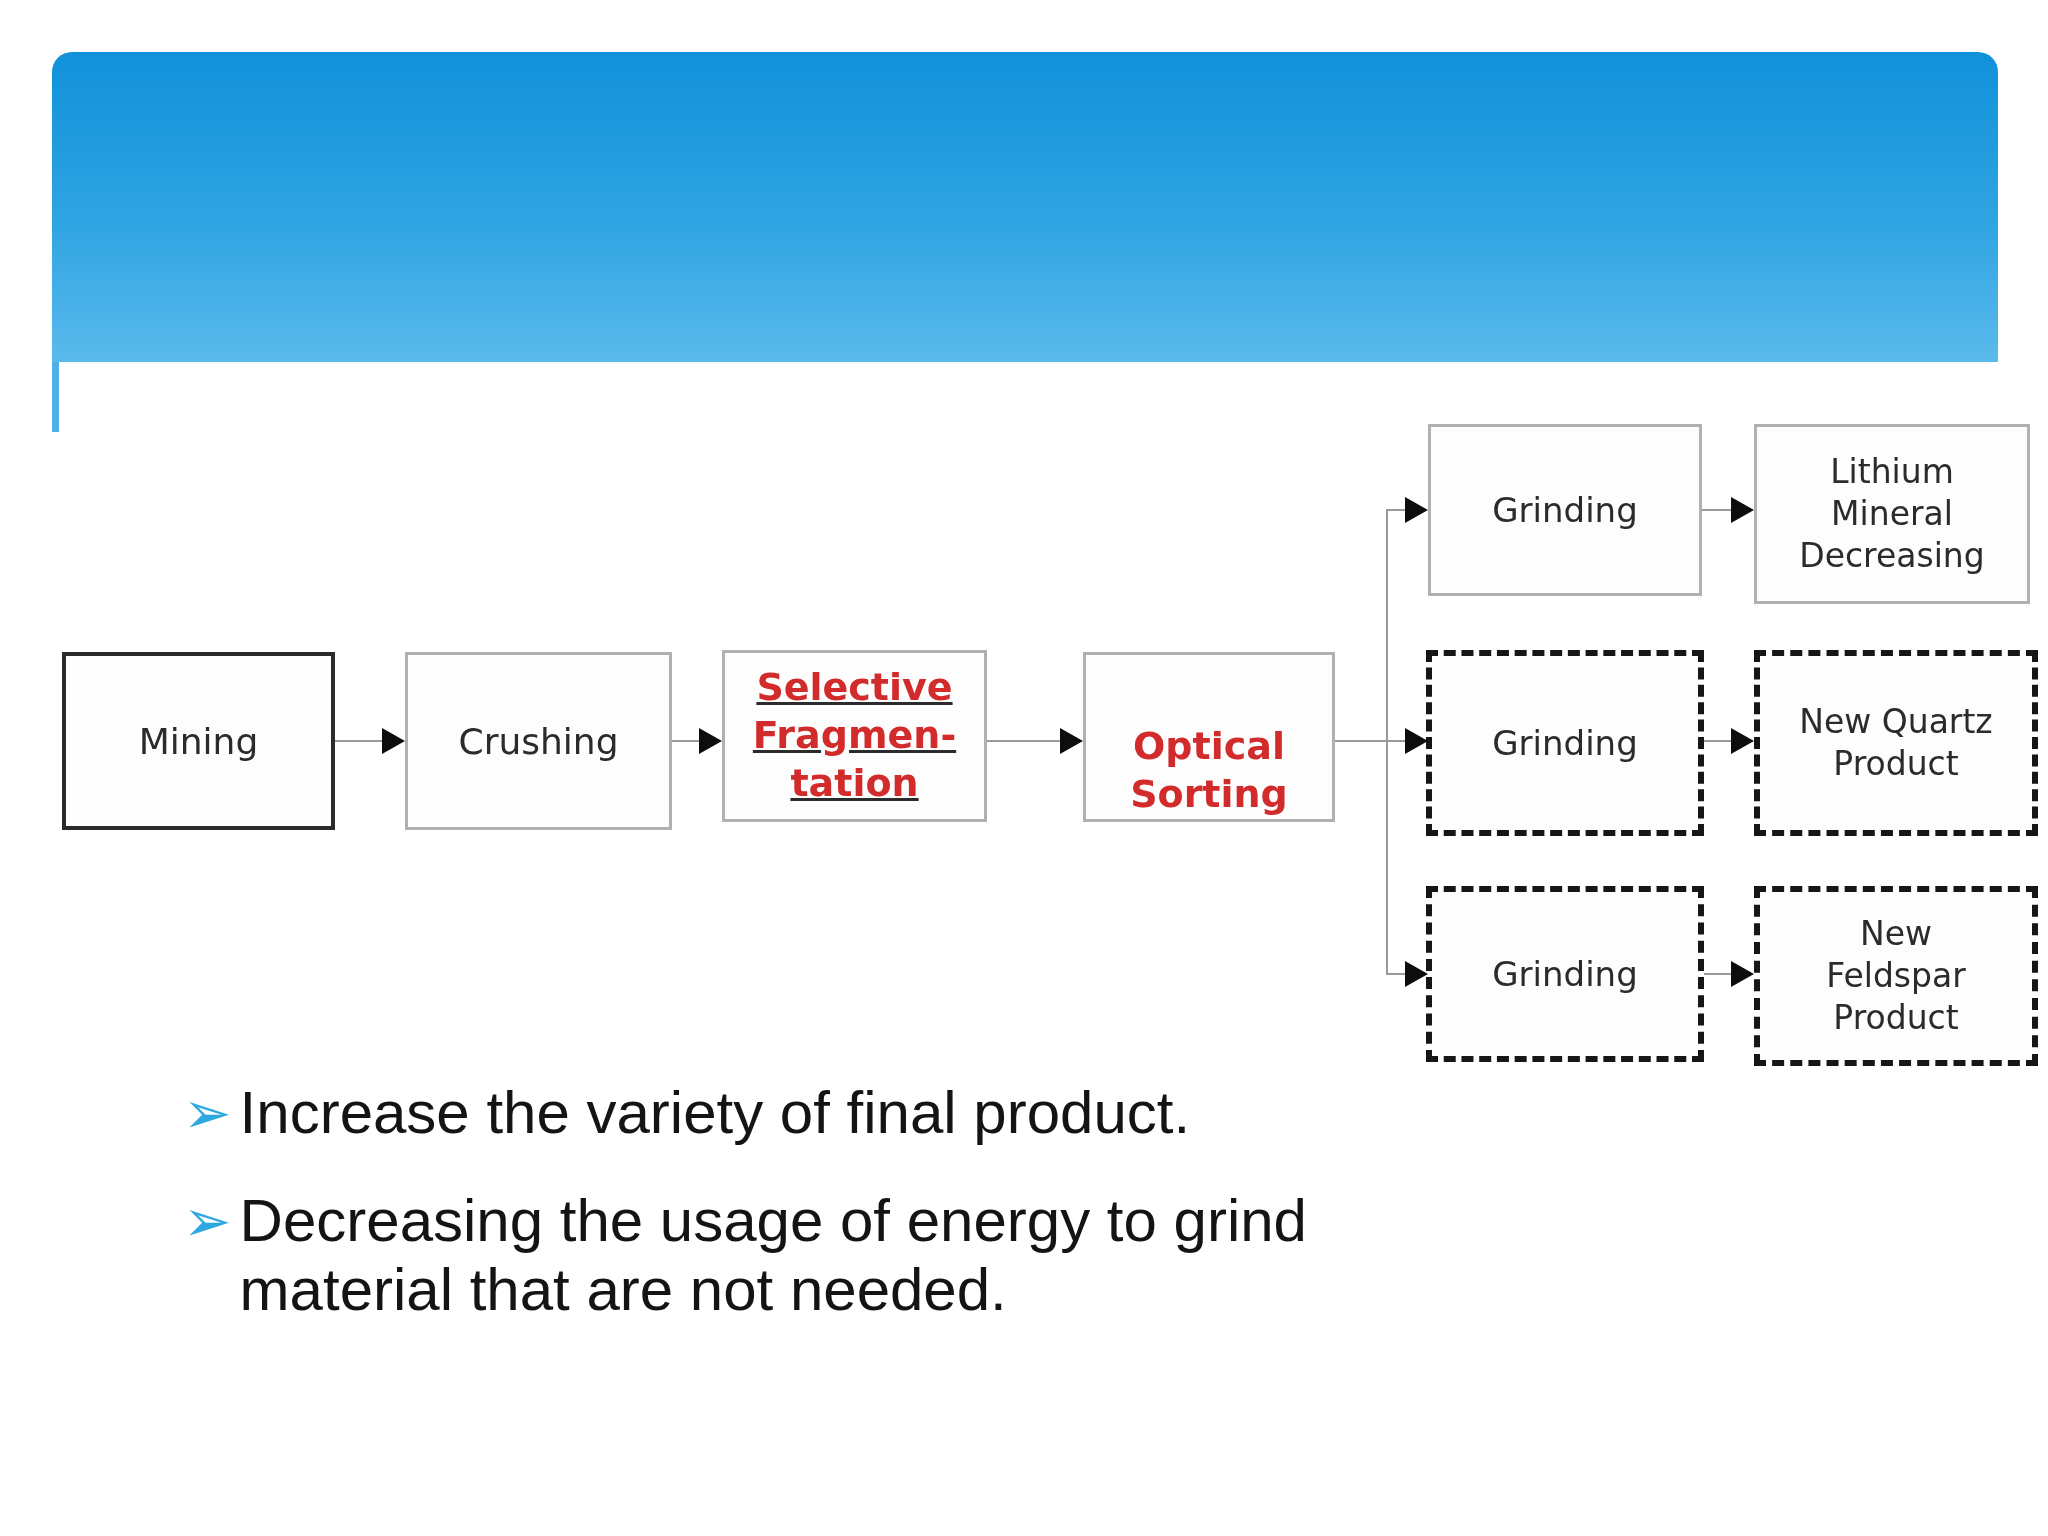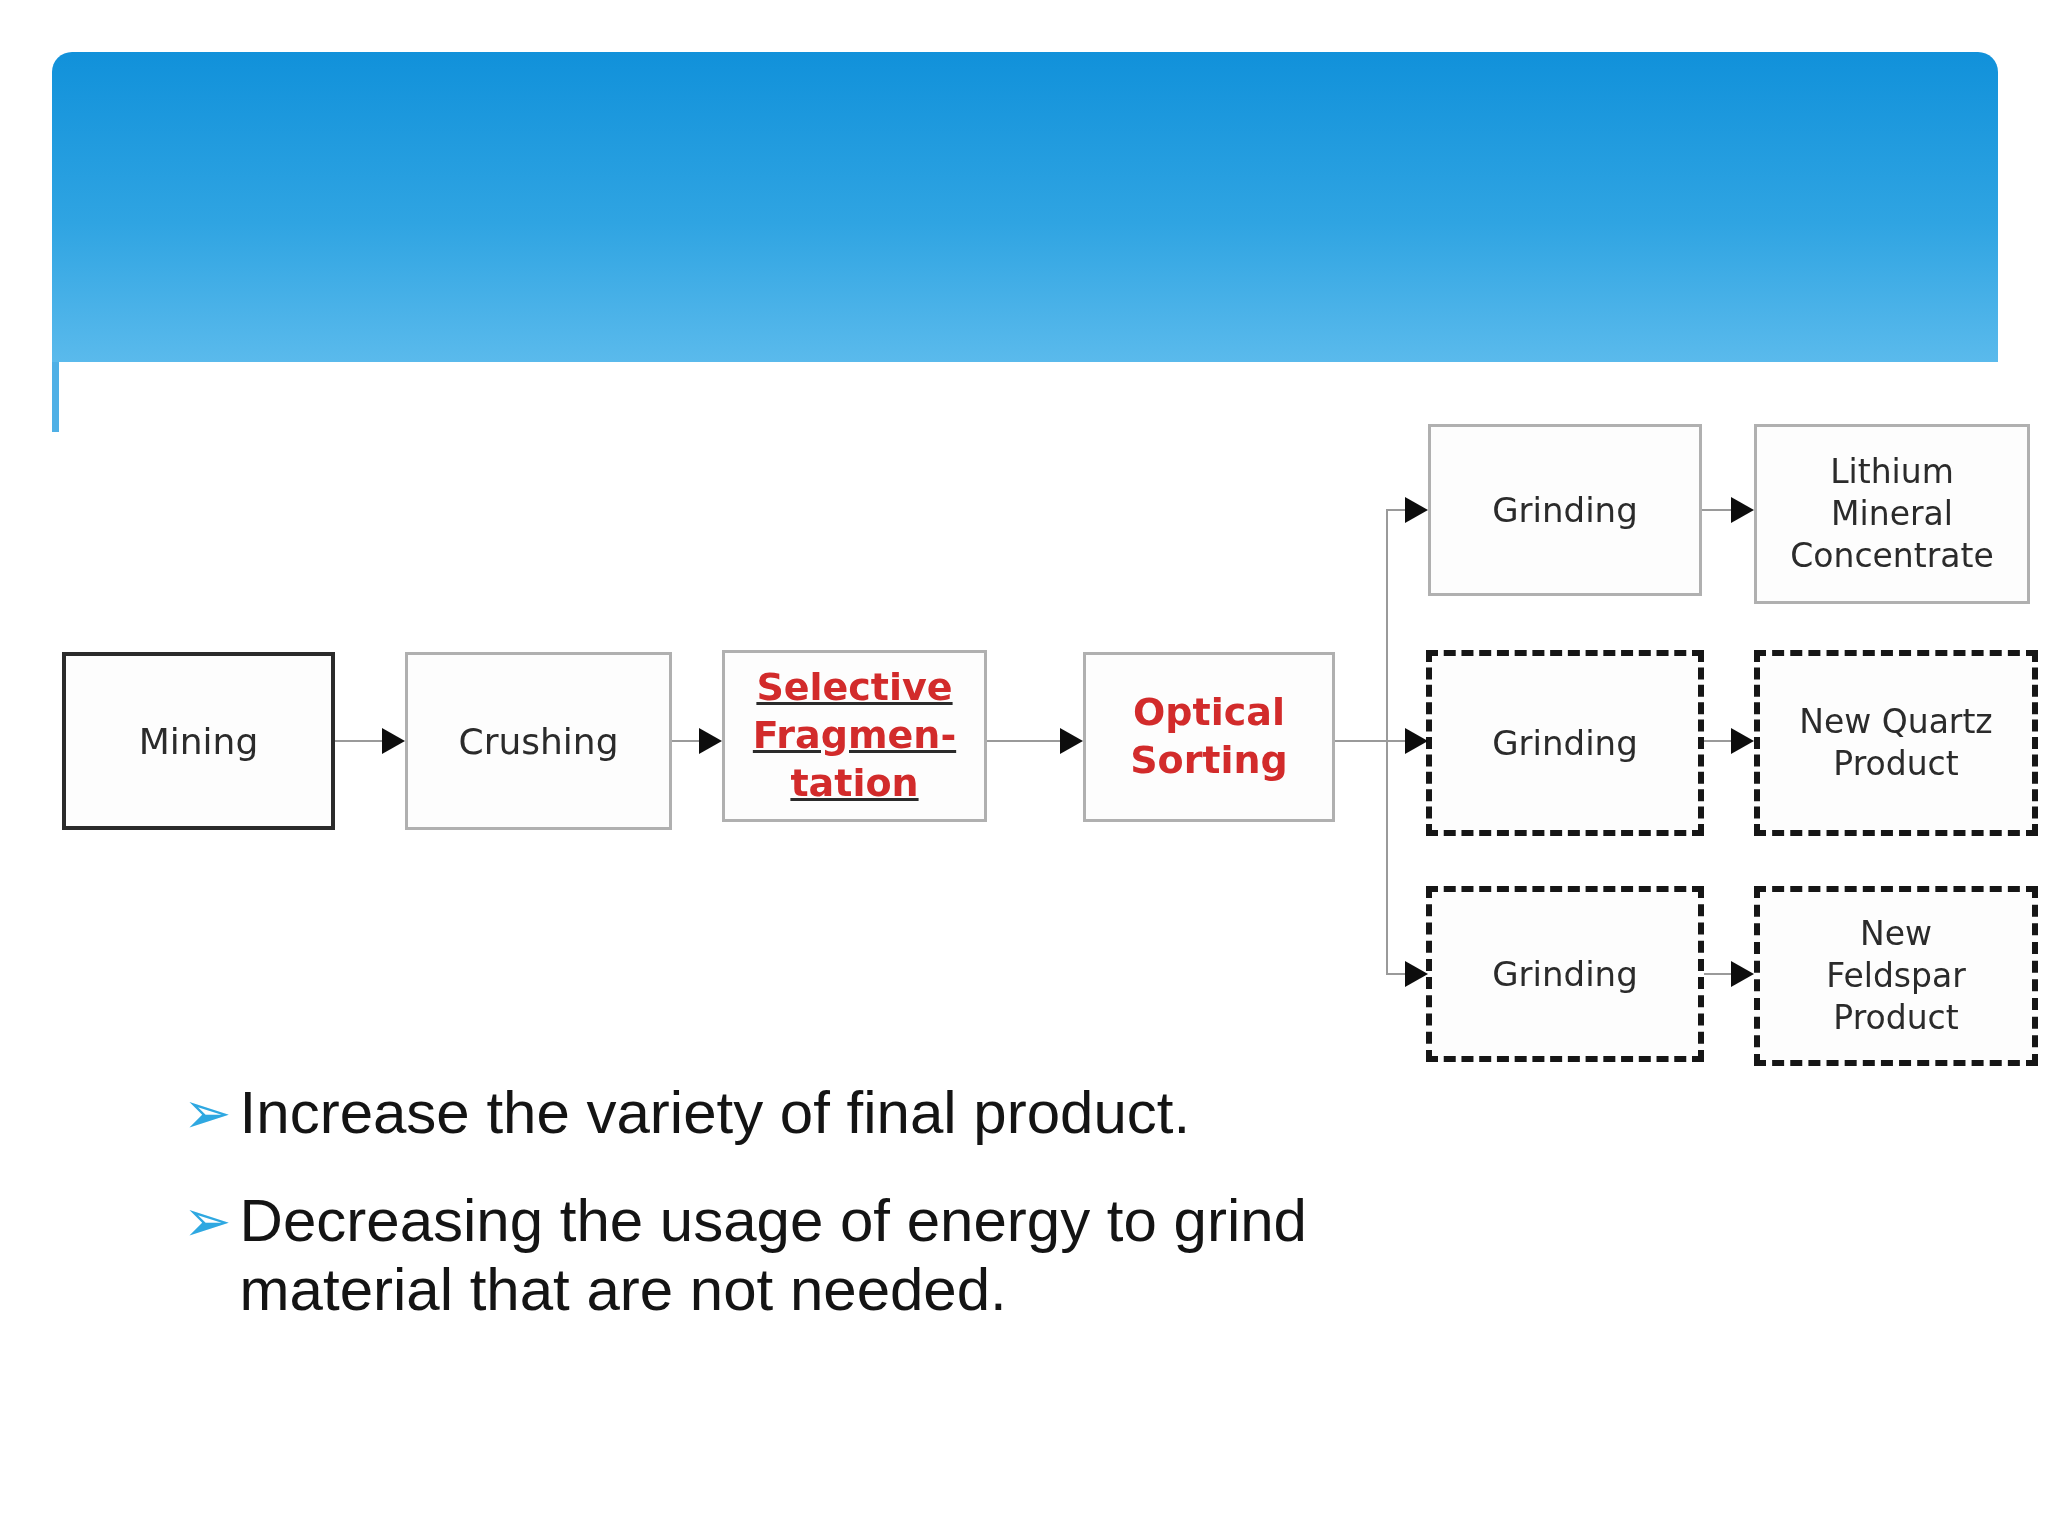--- a/index.html
+++ b/index.html
@@ -72,21 +72,21 @@
   </div>
 
   <div class="node b-light" style="left:722px;top:650px;width:265px;height:172px;text-decoration:underline;">
     <span class="red-label">
       <span class="ln">Selective</span>
       <span class="ln">Fragmen-</span>
       <span class="ln">tation</span>
     </span>
   </div>
 
-  <div class="node b-light" style="left:1083px;top:652px;width:252px;height:170px;">
+  <div class="node b-light" style="left:1083px;top:652px;width:252px;height:170px;justify-content:flex-end;">
     <span class="red-label">
       <span class="ln">Optical</span>
       <span class="ln">Sorting</span>
     </span>
   </div>
 
   <div class="node b-light fs-grind" style="left:1428px;top:424px;width:274px;height:172px;">
     <span>Grinding</span>
   </div>
 
@@ -95,21 +95,21 @@
   </div>
 
   <div class="node b-dash fs-grind" style="left:1426px;top:886px;width:278px;height:176px;">
     <span>Grinding</span>
   </div>
 
   <div class="node b-light fs-prod" style="left:1754px;top:424px;width:276px;height:180px;">
     <span>
       <span class="ln">Lithium</span>
       <span class="ln">Mineral</span>
-      <span class="ln">Concentrate</span>
+      <span class="ln">Decreasing</span>
     </span>
   </div>
 
   <div class="node b-dash fs-prod" style="left:1754px;top:650px;width:284px;height:186px;">
     <span>
       <span class="ln">New Quartz</span>
       <span class="ln">Product</span>
     </span>
   </div>
 

